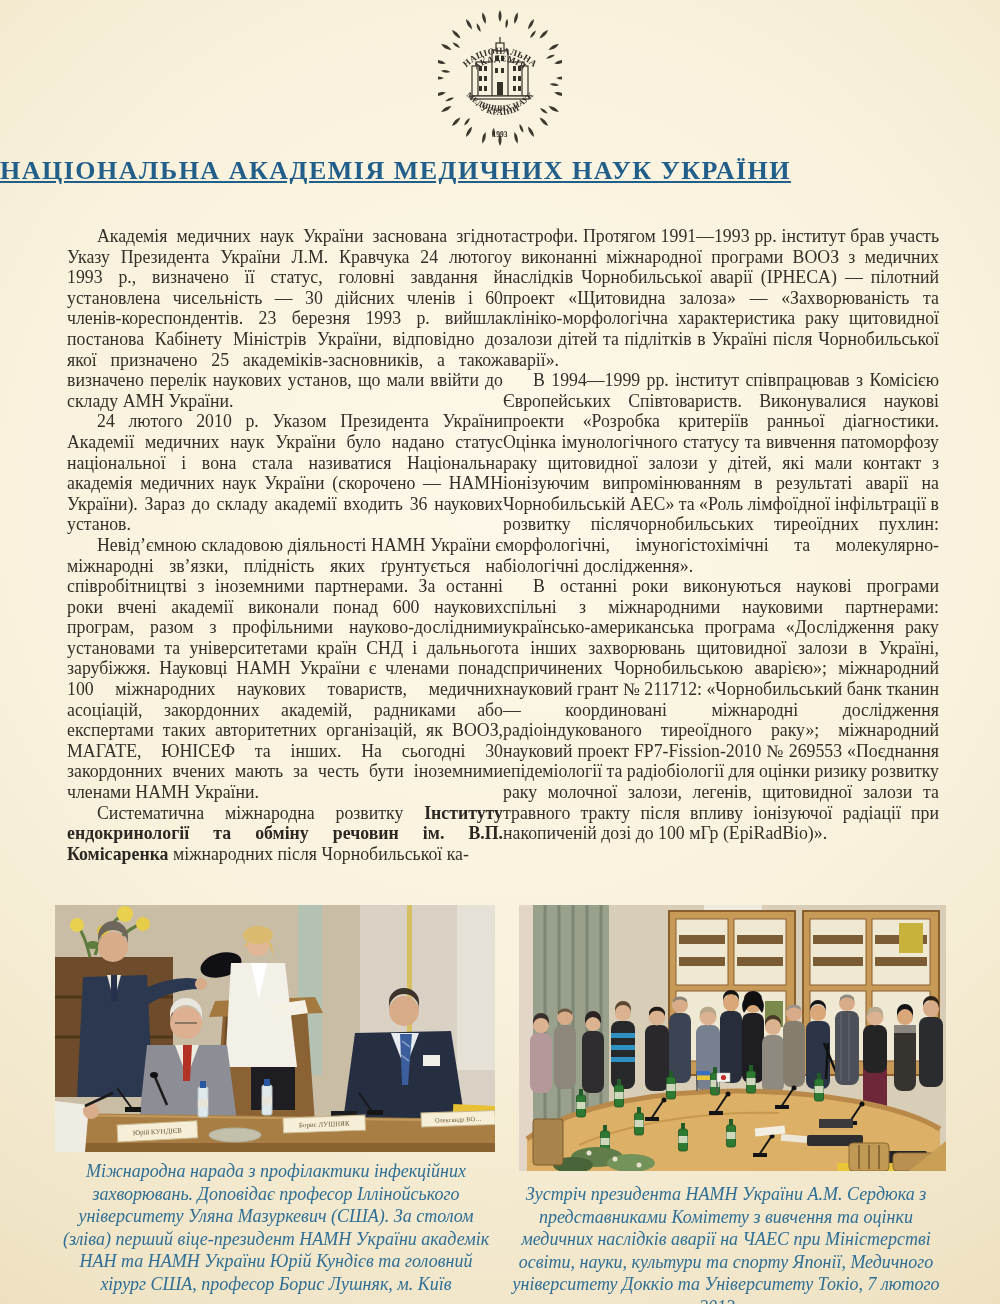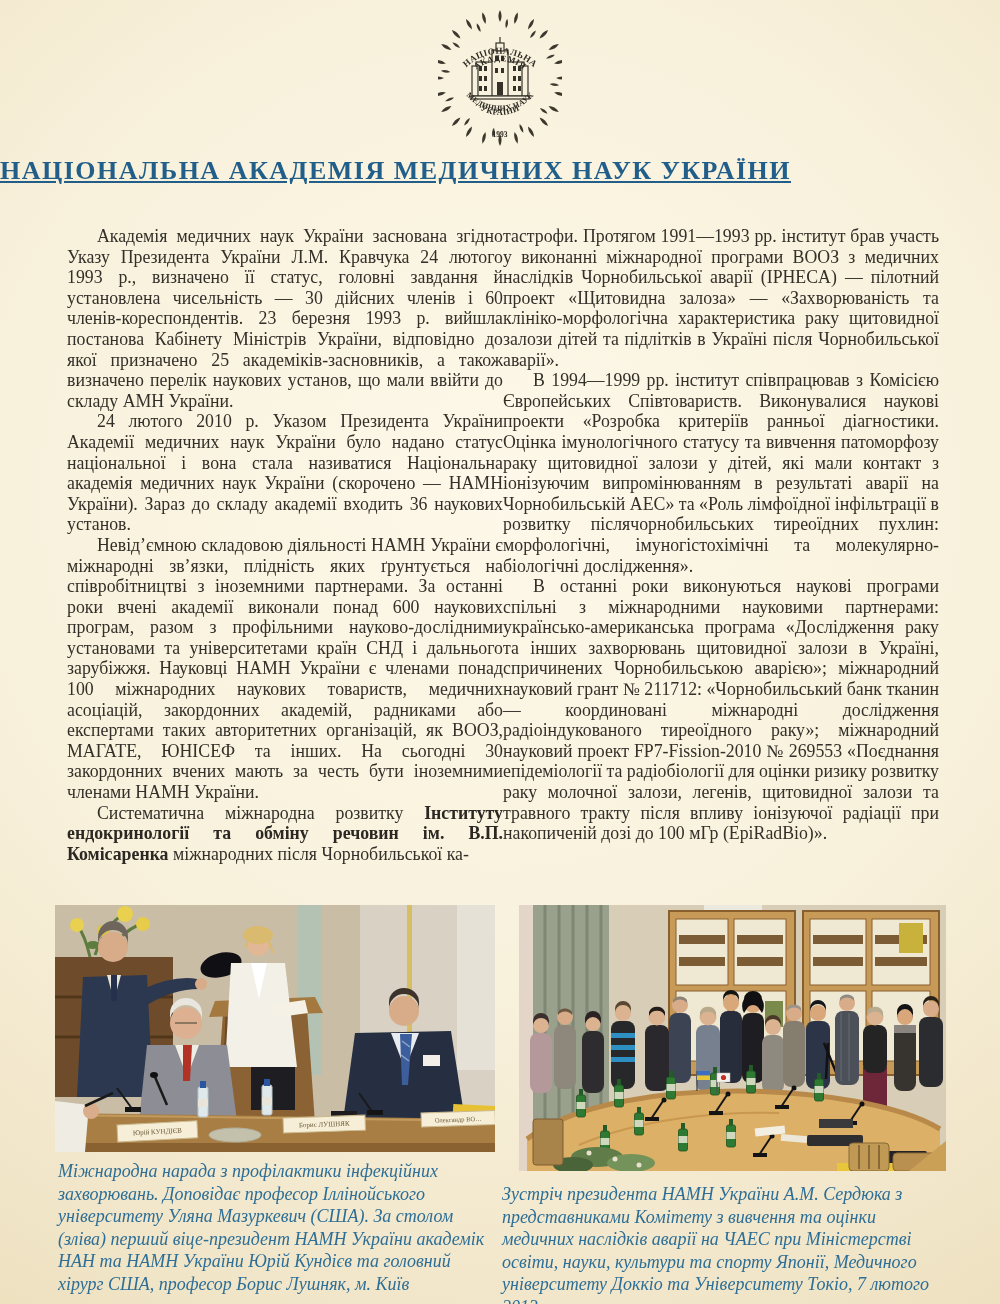--- a/index.html
+++ b/index.html
@@ -15,21 +15,21 @@
   }
   .columns{position:absolute;top:226px;left:56px;width:894px;display:flex;margin-left:11px;}
   .col{width:436px;font-size:17.8px;line-height:20.6px;text-align:justify;color:#332f29;}
   .col p{margin:0;text-indent:30px;}
   .col p.no-indent{text-indent:0;}
   .col strong{font-weight:bold;color:#2b2722;}
   .photo{position:absolute;overflow:hidden;background:#b9ad98;}
   .photo-left{left:55px;top:905px;width:440px;height:247px;}
   .photo-right{left:519px;top:905px;width:427px;height:266px;}
   .caption{
-    position:absolute;text-align:left;font-style:italic;color:#2d6e96;
+    position:absolute;text-align:center;font-style:italic;color:#2d6e96;
     font-size:18px;line-height:22.5px;
   }
   .caption-left{left:58px;top:1160px;width:436px;}
   .caption-right{left:502px;top:1183px;width:448px;}
   svg{display:block;}
 </style>
 </head>
 <body>
 
 <div class="page">

